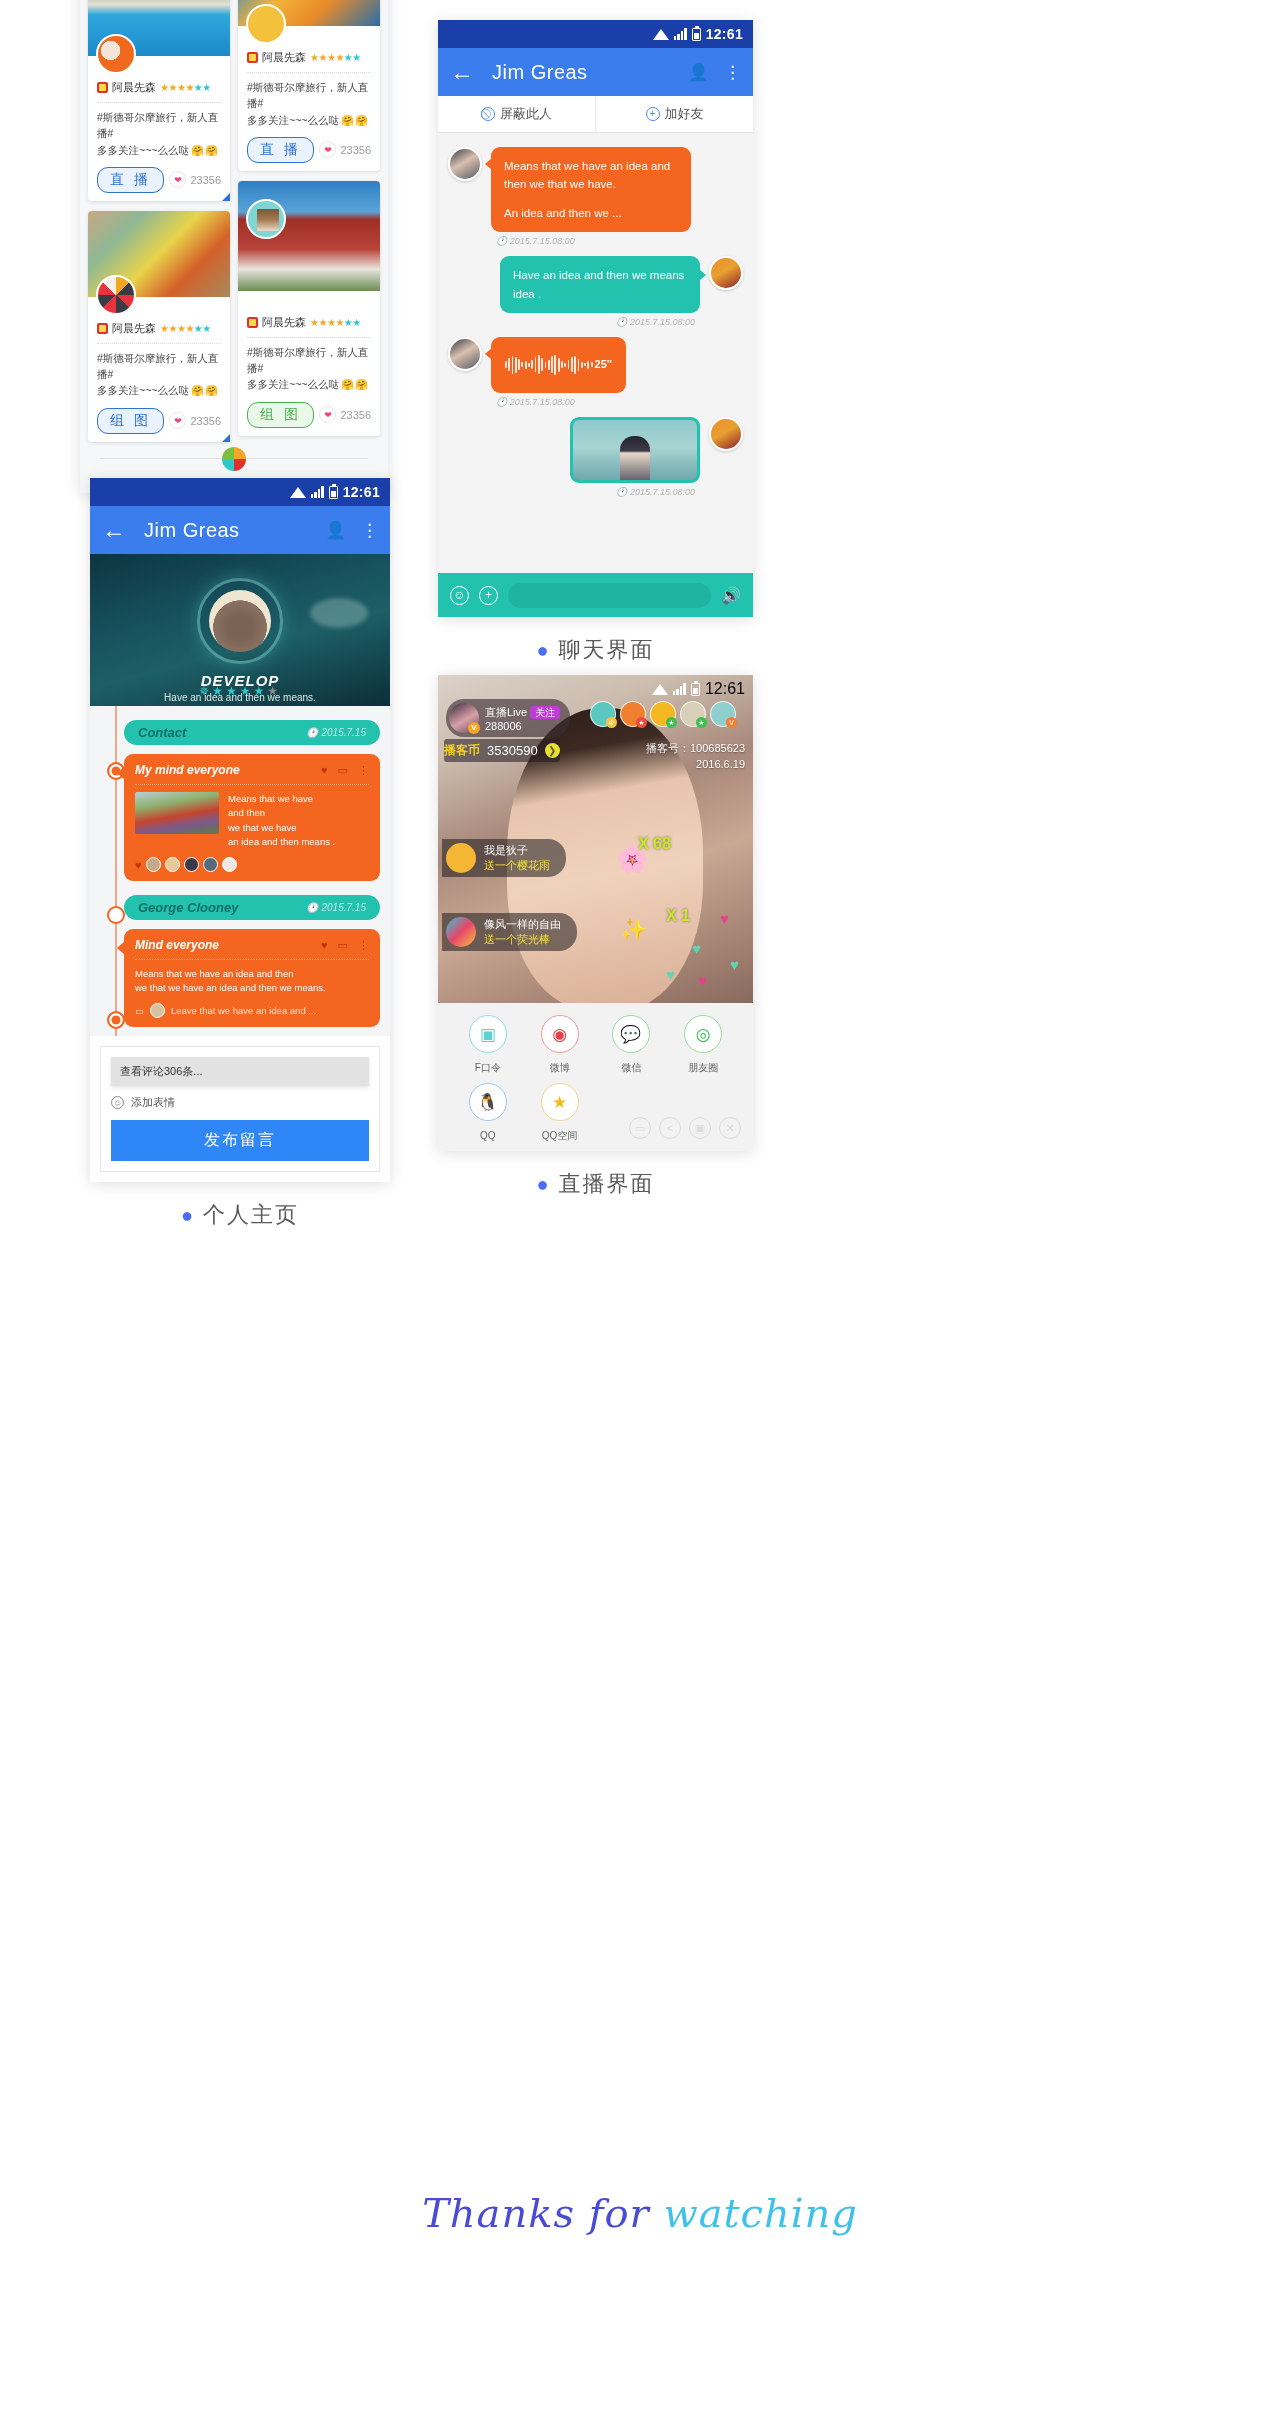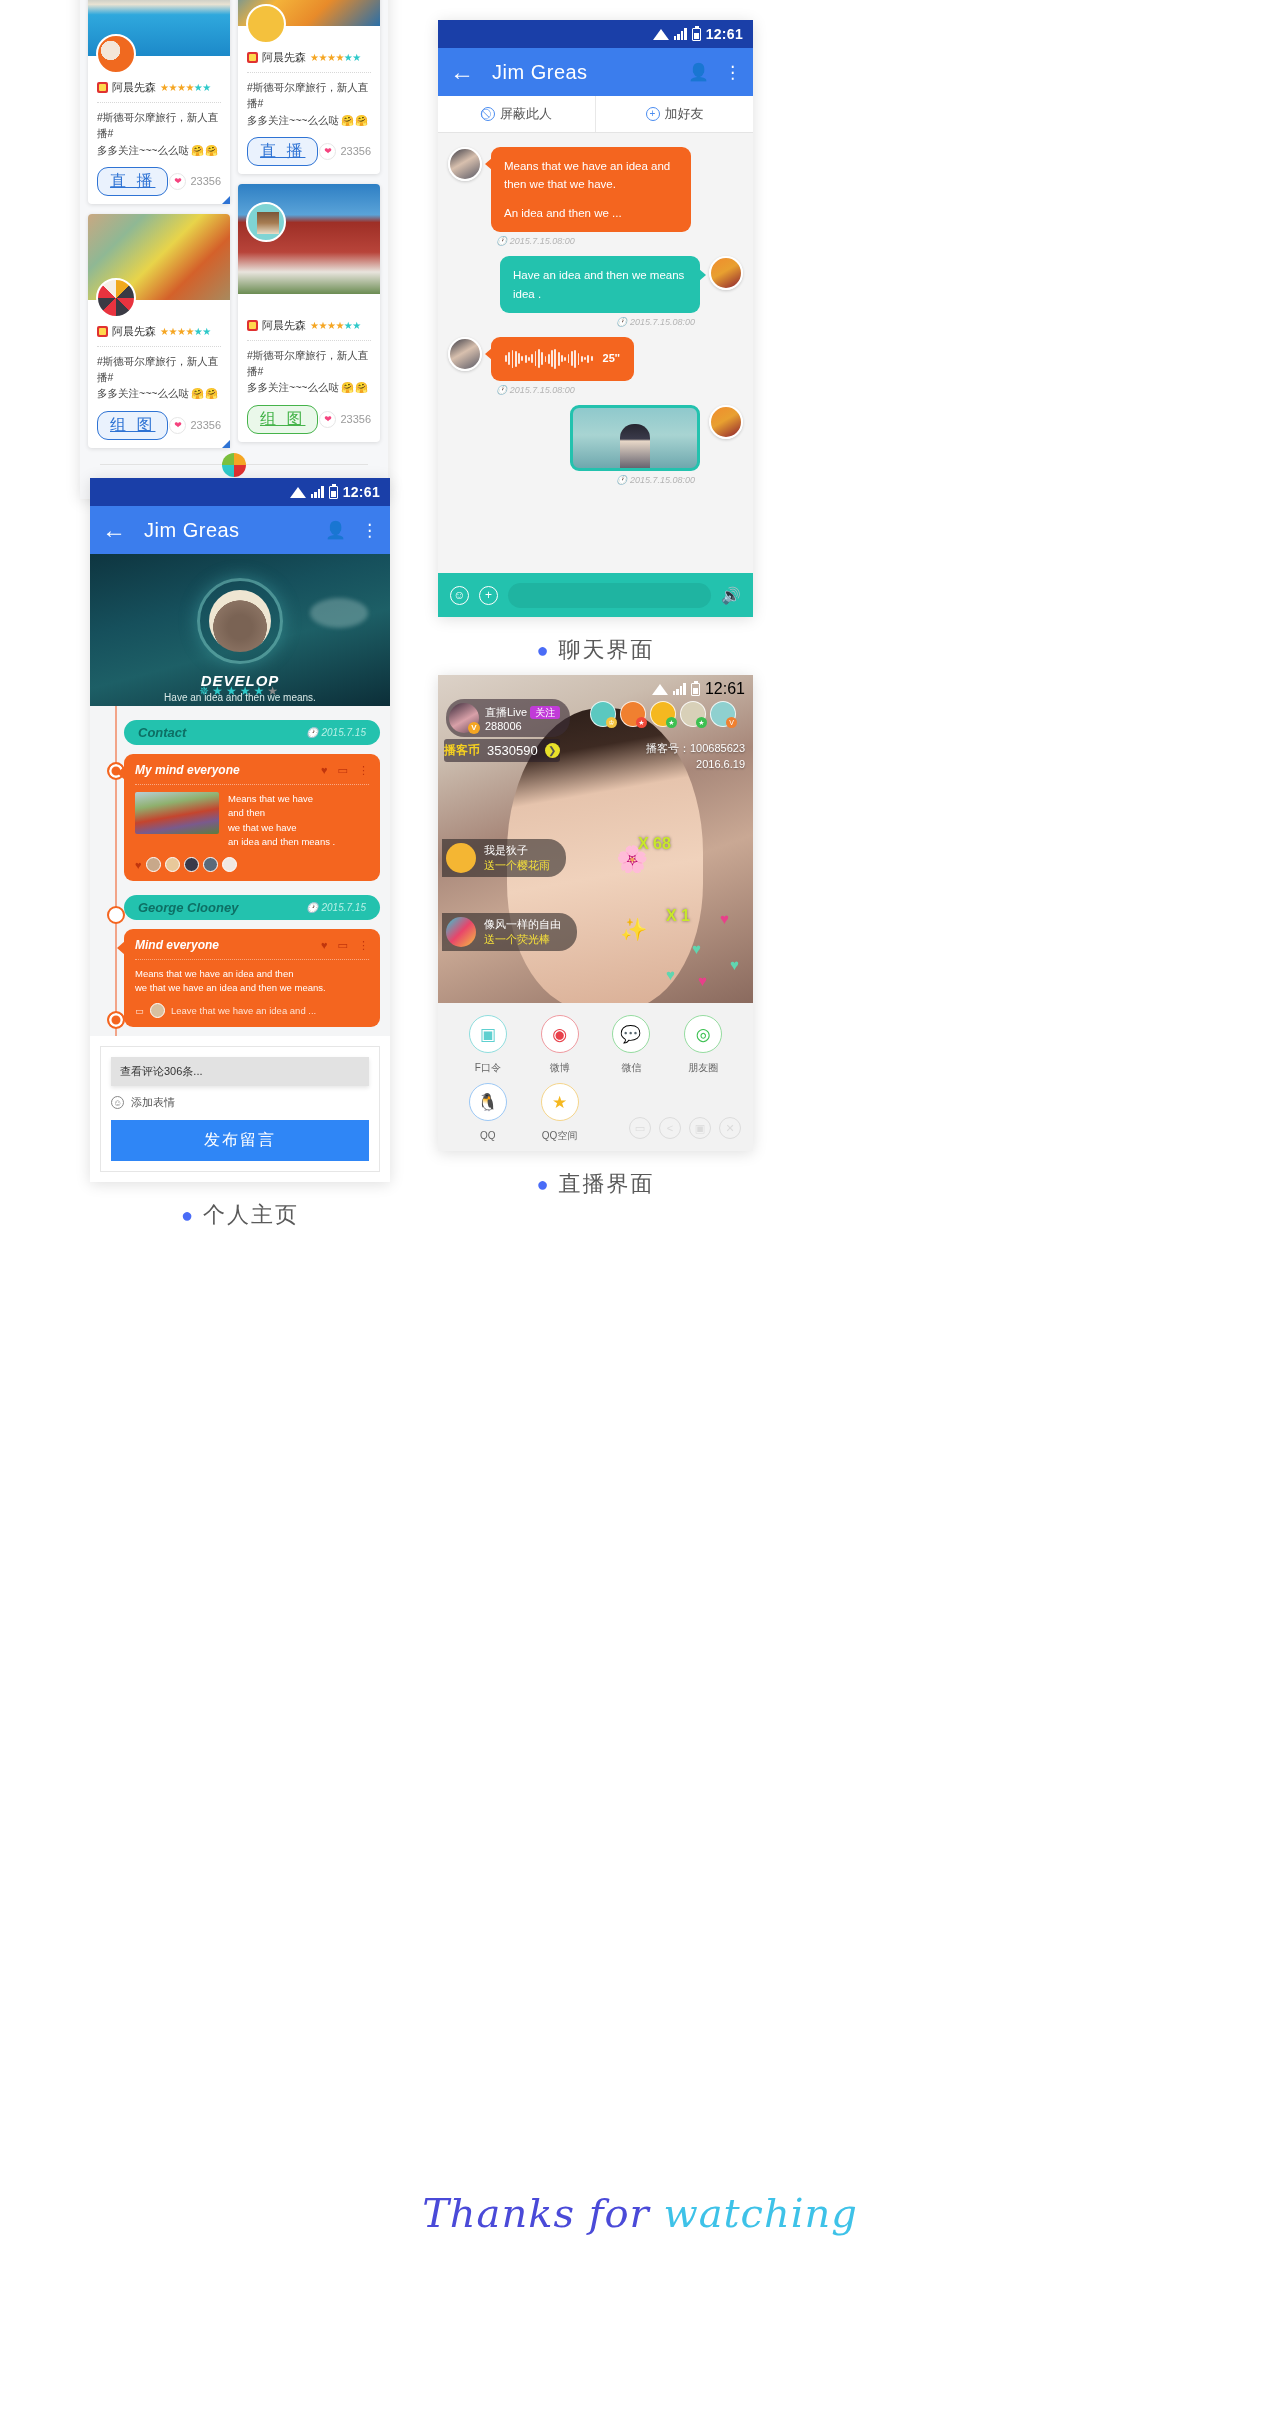--- a/index.html
+++ b/index.html
@@ -65,22 +65,22 @@
   .c-user { display:flex; align-items:center; gap:4px; font-size:11px; color:#333; }
   .c-uflag { width:11px; height:11px; background:#e03131; border-radius:2px; flex:none;
              position:relative; }
   .c-uflag::after{content:"";position:absolute;inset:2px;background:#ffd84d;border-radius:1px;}
   .c-stars { letter-spacing:-.5px; font-size:10px; }
   .c-stars .y { color:#f5a623; }
   .c-stars .c { color:#2ec9c9; }
   .c-sep { border-top:1px dotted #d8d8d8; margin:7px 0 6px; }
   .c-text { font-size:10.5px; color:#444; line-height:1.55; }
   .c-foot { display:flex; align-items:center; justify-content:space-between; margin-top:9px; }
-  .pill { border-radius:11px; font-size:16px; padding:3px 12px; letter-spacing:3px;
-          border:1px solid;text-decoration:underline; }
+  .pill { border-radius:11px; font-size:14px; padding:3px 12px; letter-spacing:3px;
+          border:1px solid; }
   .pill.live { color:#2e73d4; border-color:#2e73d4; background:#eaf2fd; }
   .pill.group { color:#45b34a; border-color:#45b34a; background:#eaf8ea; }
   .likebox { display:flex; align-items:center; gap:4px; }
   .heart { width:17px; height:17px; border-radius:50%; border:1px solid #e6e6e6;
            display:flex; align-items:center; justify-content:center; font-size:9px; color:#f5437e; }
   .likenum { font-size:11px; color:#9b9b9b;text-align:right; }
   .corner { position:absolute; right:0; bottom:0; width:0; height:0;
             border-left:8px solid transparent; border-bottom:8px solid #2e73d4; }
   .feed-divider { border-top:1px solid #e2e2e2; margin:16px 12px 0; position:relative; }
   .logo-dot { position:absolute; left:50%; top:-12px; transform:translateX(-50%);
@@ -110,21 +110,21 @@
   .bubble.orange::before { content:""; position:absolute; left:-6px; top:11px;
      border-top:6px solid transparent; border-bottom:6px solid transparent;
      border-right:7px solid #f4651f; }
   .bubble.teal::after { content:""; position:absolute; right:-6px; top:13px;
      border-top:6px solid transparent; border-bottom:6px solid transparent;
      border-left:7px solid #23c2ae; }
   .bubble p + p { margin-top:10px; }
   .stamp { font-size:9px; color:#b4b4b4; font-style:italic; margin:2px 0 10px; }
   .stamp.r { text-align:right; padding-right:48px; }
   .stamp.l { padding-left:48px; }
-  .voice { display:flex; align-items:center; gap:10px; padding:12px 14px; }
+  .voice { display:flex; align-items:center; gap:2px; padding:18px 14px; }
   .wave { display:flex; align-items:center; gap:1.5px; height:20px; }
   .wave i { width:1.8px; background:rgba(255,255,255,.85); display:block; border-radius:1px; }
   .vsec { font-size:11px; font-weight:bold; color:#fff; }
   .imgbubble { border:3px solid #23c2ae; border-radius:9px; padding:0; overflow:hidden;
                width:130px; height:66px; position:relative;
                background:linear-gradient(180deg,#8fc9cc 0%,#a8d4d2 45%,#6fa8ae 100%); }
   .imgbubble::after { content:""; position:absolute; right:-9px; top:17px;
      border-top:6px solid transparent; border-bottom:6px solid transparent;
      border-left:7px solid #23c2ae; }
   .ib-person { position:absolute; left:50%; top:16px; transform:translateX(-50%);

